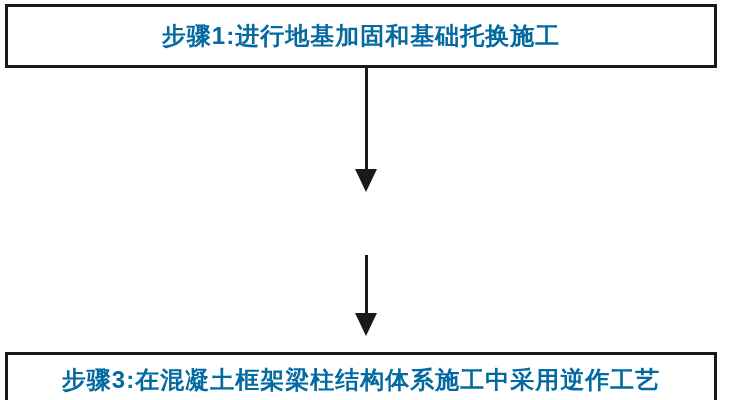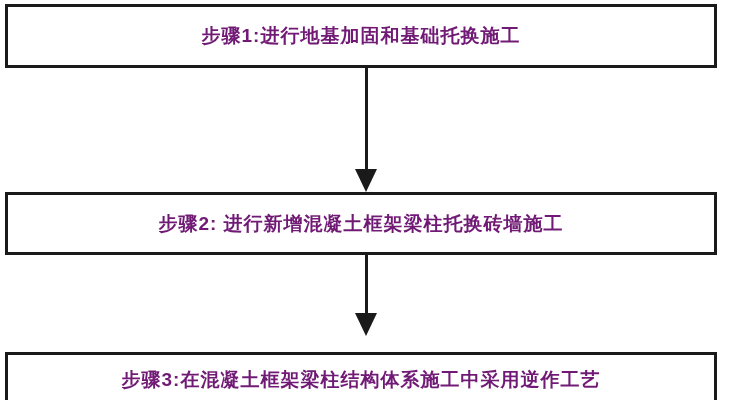--- a/index.html
+++ b/index.html
@@ -20,22 +20,22 @@
     left: 5px;
     width: 712px;
     border: 3px solid #1a1a1a;
     background: #ffffff;
     display: flex;
     align-items: center;
     justify-content: center;
     box-sizing: border-box;
   }
   .step-box .label {
-    color: #701a75;
-    font-size: 19px;
+    color: #0369a1;
+    font-size: 24px;
     font-weight: bold;
     letter-spacing: 1px;
     white-space: nowrap;
     text-align: center;
   }
   .box-1 { top: 4px;   height: 64px; }
   .box-2 { top: 192px; height: 63px; }
   .box-3 { top: 352px; height: 55px; }
 
   .arrow {
@@ -72,23 +72,20 @@
 
   <div class="step-box box-1">
     <span class="label">步骤1:进行地基加固和基础托换施工</span>
   </div>
 
   <div class="arrow arrow-1">
     <div class="arrow-line"></div>
     <div class="arrow-head"></div>
   </div>
 
-  <div class="step-box box-2">
-    <span class="label">步骤2: 进行新增混凝土框架梁柱托换砖墙施工</span>
-  </div>
 
   <div class="arrow arrow-2">
     <div class="arrow-line"></div>
     <div class="arrow-head"></div>
   </div>
 
   <div class="step-box box-3">
     <span class="label">步骤3:在混凝土框架梁柱结构体系施工中采用逆作工艺</span>
   </div>
 

